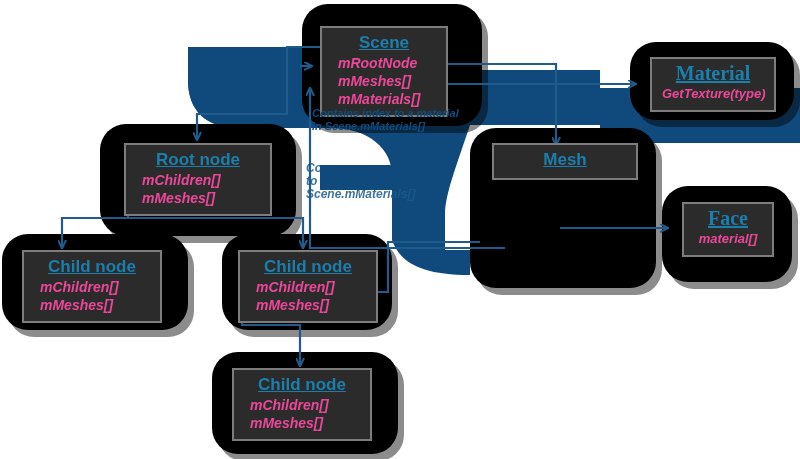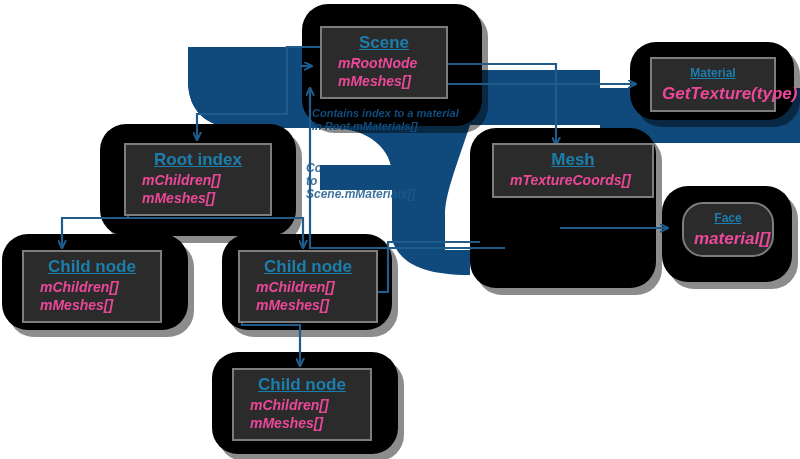--- a/index.html
+++ b/index.html
@@ -44,22 +44,22 @@
   .box .field{
     display:block;
     color:#ec4899;
     font-style:italic;
     font-weight:bold;
     font-size:14px;
     line-height:18px;
     white-space:nowrap;
     padding-left:6px;
   }
-  .box.small .title{font-size:12px;}
-  .box.small .field{text-align:left;padding-left:0;font-size:17px;}
+  .box.small .title{font-size:20px;font-family:Liberation Serif, serif;}
+  .box.small .field{text-align:center;padding-left:0;font-size:13px;}
   
   .note{
     position:absolute;
     color:#0f4d80;
     font-style:italic;
     font-weight:bold;
     font-size:11px;
     line-height:12.5px;
     white-space:nowrap;
   }
@@ -143,44 +143,44 @@
       <path d="M262,272 L242,272 L242,325 L300,325 L300,366" marker-end="url(#arr)"></path>
 
       <path d="M338,292 L388,292 L388,242 L480,242" stroke-width="2.2"></path>
     </g>
   </svg>
 
   <div class="box" style="left:320px;top:14px;width:128px;margin-top:12px;">
     <span class="title">Scene</span>
     <span class="field">mRootNode</span>
     <span class="field">mMeshes[]</span>
+    <span class="field">mMaterials[]</span>
   </div>
 
   <div class="note" style="left:312px;top:107px;">
     <span>Contains index to a material</span><br>
-    <span>in Root.mMaterials[]</span>
+    <span>in Scene.mMaterials[]</span>
   </div>
 
   <div class="box small" style="left:650px;top:57px;width:126px;">
     <span class="title">Material</span>
     <span class="field">GetTexture(type)</span>
   </div>
 
   <div class="box" style="left:124px;top:143px;width:148px;">
-    <span class="title">Root index</span>
-    <span class="field">mChildren[]</span>
-    <span class="field">mMeshes[]</span>
-  </div>
-
-  <div class="box" style="left:492px;top:143px;width:162px;">
+    <span class="title">Root node</span>
+    <span class="field">mChildren[]</span>
+    <span class="field">mMeshes[]</span>
+  </div>
+
+  <div class="box" style="left:492px;top:143px;width:146px;">
     <span class="title">Mesh</span>
-    <span class="field">mTextureCoords[]</span>
-  </div>
-
-  <div class="box small" style="left:682px;top:202px;width:92px;border-radius:21px;">
+  </div>
+
+  <div class="box small" style="left:682px;top:202px;width:92px;">
     <span class="title">Face</span>
     <span class="field">material[]</span>
   </div>
 
   <div class="box" style="left:22px;top:250px;width:140px;">
     <span class="title">Child node</span>
     <span class="field">mChildren[]</span>
     <span class="field">mMeshes[]</span>
   </div>
 

